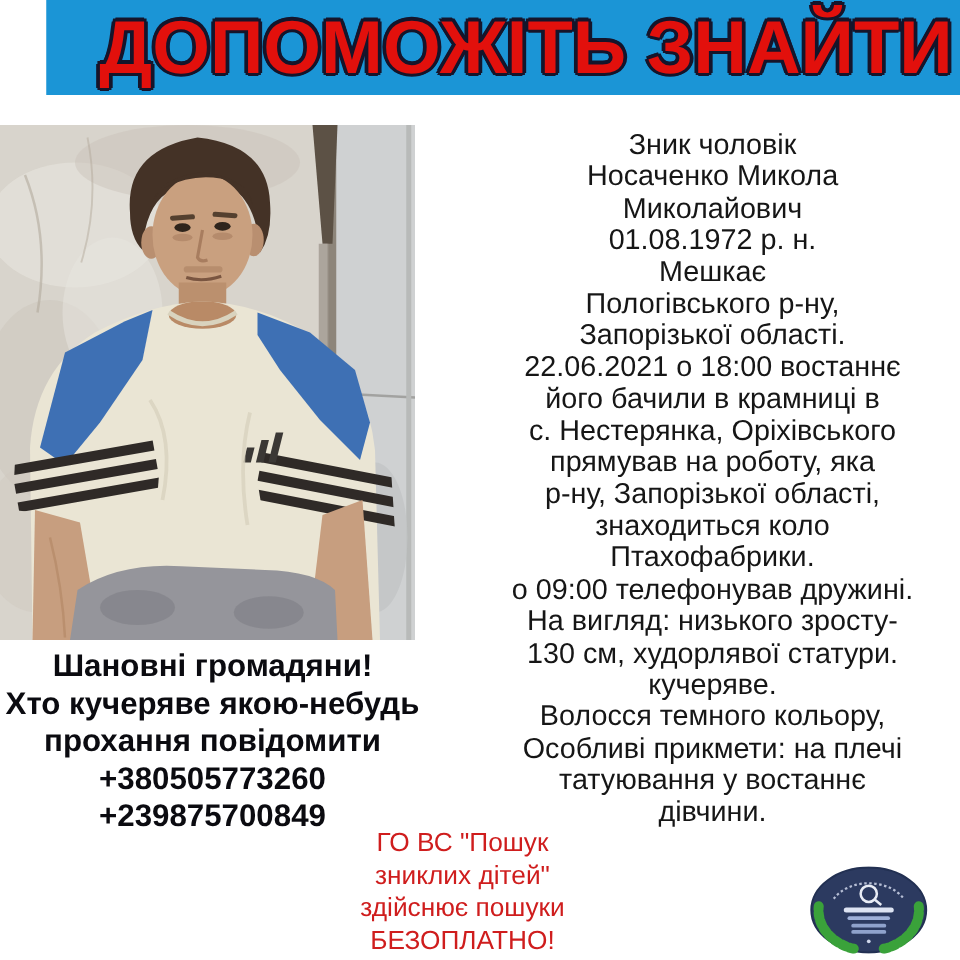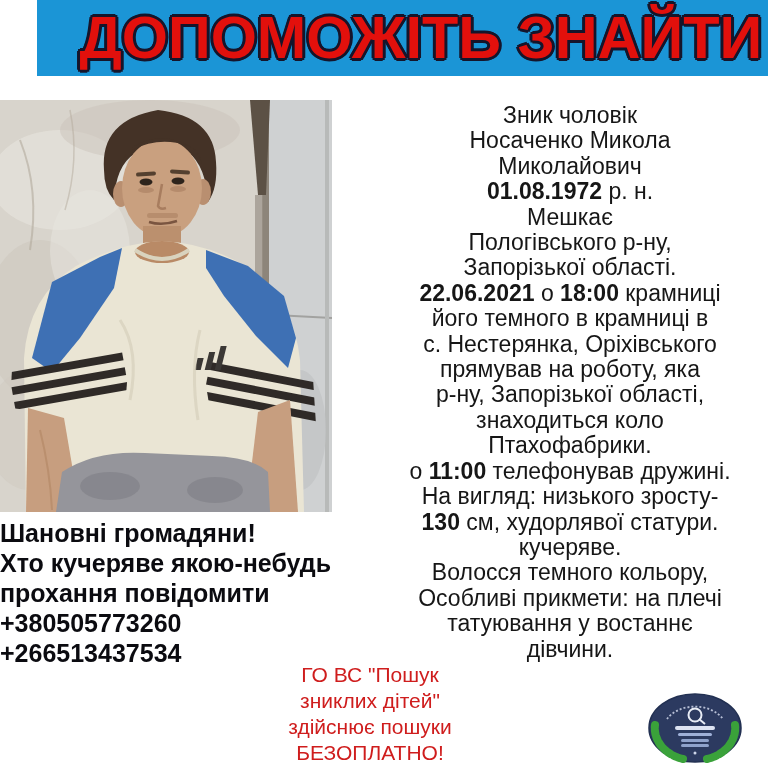--- a/index.html
+++ b/index.html
@@ -20,25 +20,25 @@
       2px 2px 0 #15152b,-2px 2px 0 #15152b,2px -2px 0 #15152b,-2px -2px 0 #15152b;
   }
   
   .photo{position:absolute;left:0;top:100px;width:332px;height:412px;}
   
   .info-col{
     position:absolute;left:358px;top:103px;width:424px;
     text-align:center;color:#161616;
     font-size:23px;line-height:25.4px;font-weight:400;
   }
-  .info-line .b{font-weight:700;}
+  .info-line .b{font-weight:400;}
   
   .appeal{
     position:absolute;left:0;top:518px;width:340px;
-    text-align:left;color:#0b0b10;font-weight:700;
+    text-align:center;color:#0b0b10;font-weight:700;
     font-size:25px;line-height:30px;
   }
   
   .org-note{
     position:absolute;left:270px;top:662px;width:200px;
     text-align:center;font-size:21px;line-height:26px;font-weight:400;
   }
   
   .badge{position:absolute;left:647px;top:693px;width:96px;height:70px;}
 </style>
@@ -146,43 +146,43 @@
   </div>
 
   <div class="info-col" id="info-col">
       <div class="info-line"><span>Зник чоловік</span></div>
       <div class="info-line"><span>Носаченко Микола</span></div>
       <div class="info-line"><span>Миколайович</span></div>
       <div class="info-line"><span class="b">01.08.1972</span><span> р. н.</span></div>
       <div class="info-line"><span>Мешкає</span></div>
       <div class="info-line"><span>Пологівського р-ну,</span></div>
       <div class="info-line"><span>Запорізької області.</span></div>
-      <div class="info-line"><span class="b">22.06.2021</span><span> о </span><span class="b">18:00</span><span> крамниці</span></div>
-      <div class="info-line"><span>його темного в крамниці в</span></div>
+      <div class="info-line"><span class="b">22.06.2021</span><span> о </span><span class="b">18:00</span><span> востаннє</span></div>
+      <div class="info-line"><span>його бачили в крамниці в</span></div>
       <div class="info-line"><span>с. Нестерянка, Оріхівського</span></div>
       <div class="info-line"><span>прямував на роботу, яка</span></div>
       <div class="info-line"><span>р-ну, Запорізької області,</span></div>
       <div class="info-line"><span>знаходиться коло</span></div>
       <div class="info-line"><span>Птахофабрики.</span></div>
-      <div class="info-line"><span>о </span><span class="b">11:00</span><span> телефонував дружині.</span></div>
+      <div class="info-line"><span>о </span><span class="b">09:00</span><span> телефонував дружині.</span></div>
       <div class="info-line"><span>На вигляд: низького зросту-</span></div>
       <div class="info-line"><span class="b">130</span><span> см, худорлявої статури.</span></div>
       <div class="info-line"><span>кучеряве.</span></div>
       <div class="info-line"><span>Волосся темного кольору,</span></div>
       <div class="info-line"><span>Особливі прикмети: на плечі</span></div>
       <div class="info-line"><span>татуювання у востаннє</span></div>
       <div class="info-line"><span>дівчини.</span></div>
     </div>
 
   <div class="appeal" id="appeal" style="color: rgb(11, 11, 16);">
       <div class="info-line">Шановні громадяни!</div>
       <div class="info-line">Хто кучеряве якою-небудь</div>
       <div class="info-line">прохання повідомити</div>
       <div class="info-line">+380505773260</div>
-      <div class="info-line">+266513437534</div>
+      <div class="info-line">+239875700849</div>
     </div>
 
   <div class="org-note" id="org" style="color: rgb(207, 29, 29);">
       <div class="info-line">ГО ВС "Пошук</div>
       <div class="info-line">зниклих дітей"</div>
       <div class="info-line">здійснює пошуки</div>
       <div class="info-line">БЕЗОПЛАТНО!</div>
     </div>
 
   <div class="badge">

